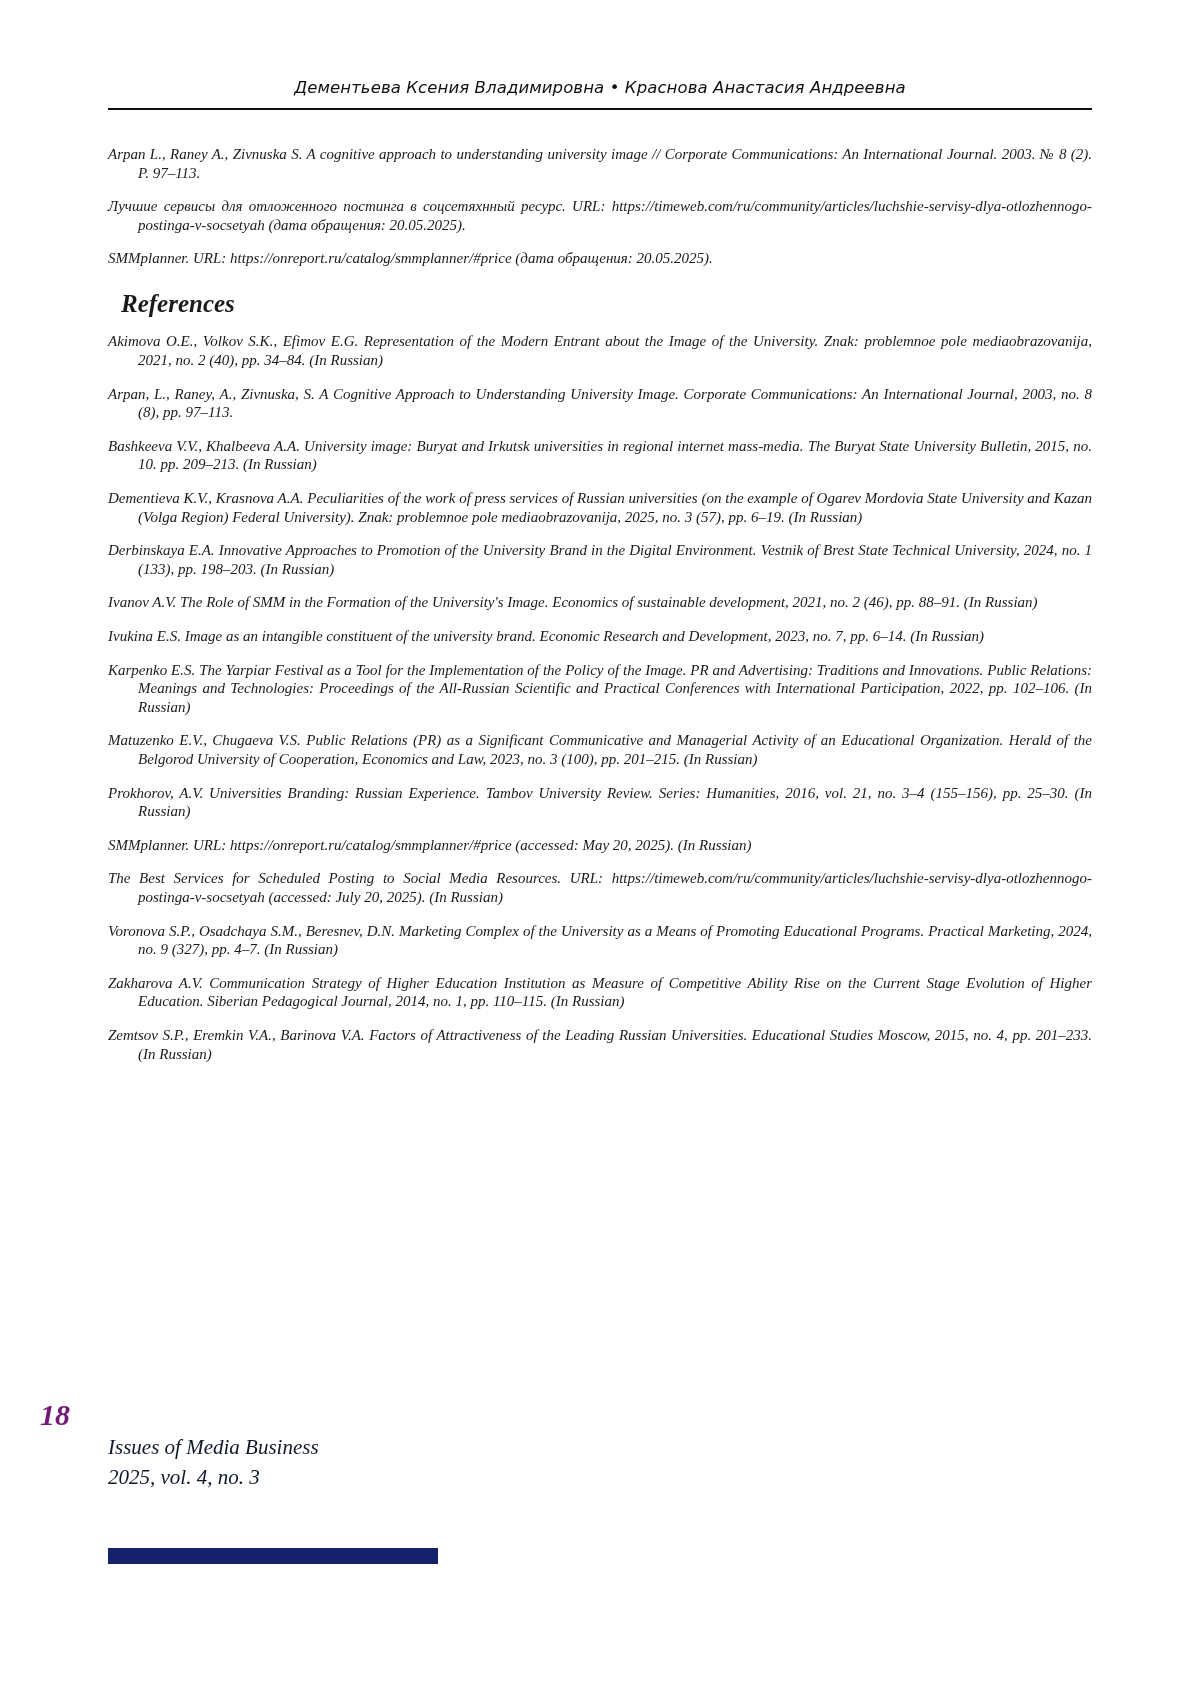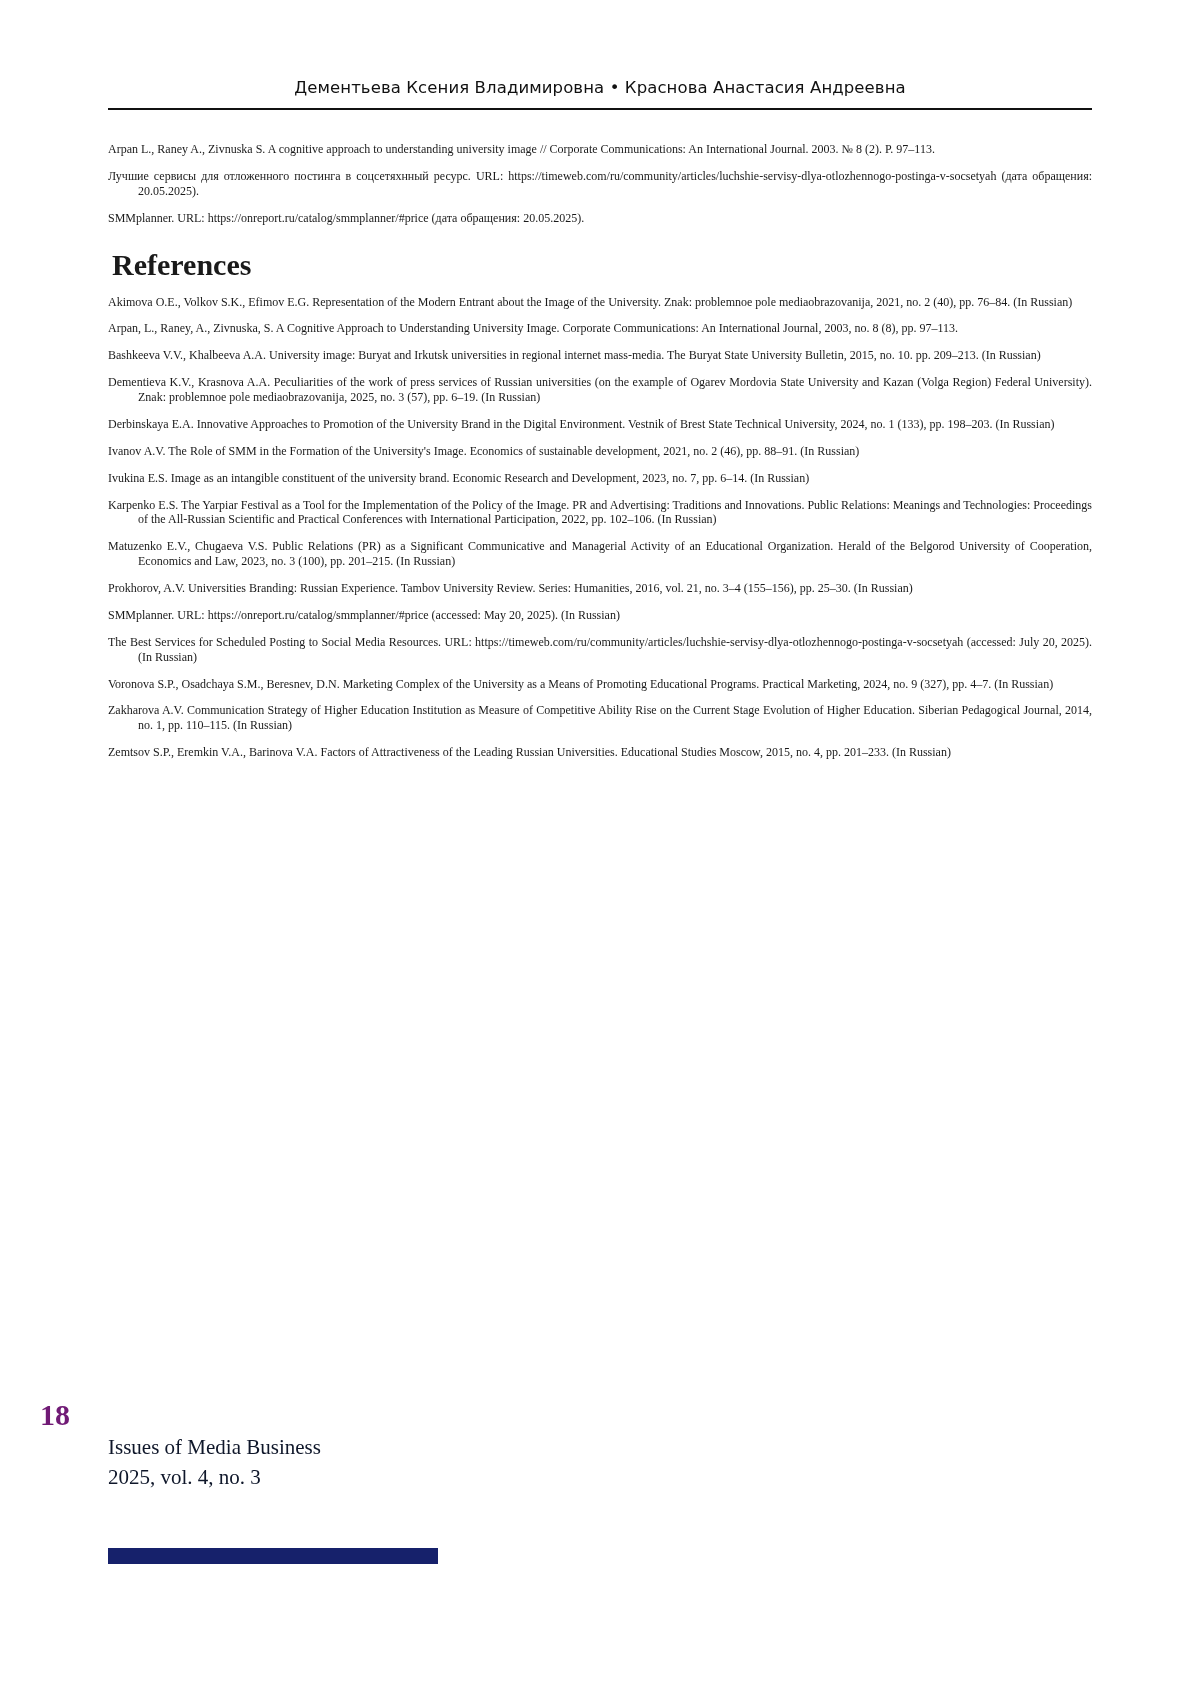--- a/index.html
+++ b/index.html
@@ -13,20 +13,21 @@
     position: relative;
     font-family: "Liberation Serif", serif;
     color: #1a1a1a;
     overflow: hidden;
   }
   .page {
     position: relative;
     width: 1200px;
     height: 1697px;
     box-sizing: border-box;
+    font-style: italic;
   }
 
   
   .running-head {
     position: absolute;
     top: 78px;
     left: 108px;
     width: 984px;
     text-align: center;
     font-size: 16.5px;
@@ -45,36 +46,36 @@
   }
 
   
   .content {
     position: absolute;
     top: 130px;
     left: 108px;
     width: 984px;
   }
   .ref {
-    font-size: 12px;
+    font-size: 15px;
     line-height: 1.24;
     text-align: justify;
     text-justify: inter-word;
     padding-left: 30px;
     text-indent: -30px;
     margin-bottom: 8px;
     hyphens: manual;
   }
   .ref.ru {
     font-family: "Liberation Serif", serif;
   }
   .section-title {
-    font-size: 30px;
+    font-size: 25px;
     font-weight: bold;
-    margin: 22px 0 14px 4px;
+    margin: 22px 0 14px 13px;
     line-height: 1.1;
   }
   .refs-en .ref {
     margin-bottom: 11px;
   }
 
   
   .folio {
     position: absolute;
     left: 40px;
@@ -114,21 +115,21 @@
 
     <div class="refs-ru">
       <p class="ref ru">Arpan L., Raney A., Zivnuska S. A cognitive approach to understanding university image // Corporate Communications: An International Journal. 2003. № 8 (2). P. 97–113.</p>
       <p class="ref ru">Лучшие сервисы для отложенного постинга в соцсетяхнный ресурс. URL: https://timeweb.com/ru/community/articles/luchshie-servisy-dlya-otlozhennogo-postinga-v-socsetyah (дата обращения: 20.05.2025).</p>
       <p class="ref ru">SMMplanner. URL: https://onreport.ru/catalog/smmplanner/#price (дата обращения: 20.05.2025).</p>
     </div>
 
     <h2 class="section-title">References</h2>
 
     <div class="refs-en">
-      <p class="ref">Akimova O.E., Volkov S.K., Efimov E.G. Representation of the Modern Entrant about the Image of the University. Znak: problemnoe pole mediaobrazovanija, 2021, no. 2 (40), pp. 76–84. (In Russian)</p>
+      <p class="ref">Akimova O.E., Volkov S.K., Efimov E.G. Representation of the Modern Entrant about the Image of the University. Znak: problemnoe pole mediaobrazovanija, 2021, no. 2 (40), pp. 34–84. (In Russian)</p>
       <p class="ref">Arpan, L., Raney, A., Zivnuska, S. A Cognitive Approach to Understanding University Image. Corporate Communications: An International Journal, 2003, no. 8 (8), pp. 97–113.</p>
       <p class="ref">Bashkeeva V.V., Khalbeeva A.A. University image: Buryat and Irkutsk universities in regional internet mass-media. The Buryat State University Bulletin, 2015, no. 10. pp. 209–213. (In Russian)</p>
       <p class="ref">Dementieva K.V., Krasnova A.A. Peculiarities of the work of press services of Russian universities (on the example of Ogarev Mordovia State University and Kazan (Volga Region) Federal University). Znak: problemnoe pole mediaobrazovanija, 2025, no. 3 (57), pp. 6–19. (In Russian)</p>
       <p class="ref">Derbinskaya E.A. Innovative Approaches to Promotion of the University Brand in the Digital Environment. Vestnik of Brest State Technical University, 2024, no. 1 (133), pp. 198–203. (In Russian)</p>
       <p class="ref">Ivanov A.V. The Role of SMM in the Formation of the University's Image. Economics of sustainable development, 2021, no. 2 (46), pp. 88–91. (In Russian)</p>
       <p class="ref">Ivukina E.S. Image as an intangible constituent of the university brand. Economic Research and Development, 2023, no. 7, pp. 6–14. (In Russian)</p>
       <p class="ref">Karpenko E.S. The Yarpiar Festival as a Tool for the Implementation of the Policy of the Image. PR and Advertising: Traditions and Innovations. Public Relations: Meanings and Technologies: Proceedings of the All-Russian Scientific and Practical Conferences with International Participation, 2022, pp. 102–106. (In Russian)</p>
       <p class="ref">Matuzenko E.V., Chugaeva V.S. Public Relations (PR) as a Significant Communicative and Managerial Activity of an Educational Organization. Herald of the Belgorod University of Cooperation, Economics and Law, 2023, no. 3 (100), pp. 201–215. (In Russian)</p>
       <p class="ref">Prokhorov, A.V. Universities Branding: Russian Experience. Tambov University Review. Series: Humanities, 2016, vol. 21, no. 3–4 (155–156), pp. 25–30. (In Russian)</p>
       <p class="ref">SMMplanner. URL: https://onreport.ru/catalog/smmplanner/#price (accessed: May 20, 2025). (In Russian)</p>

